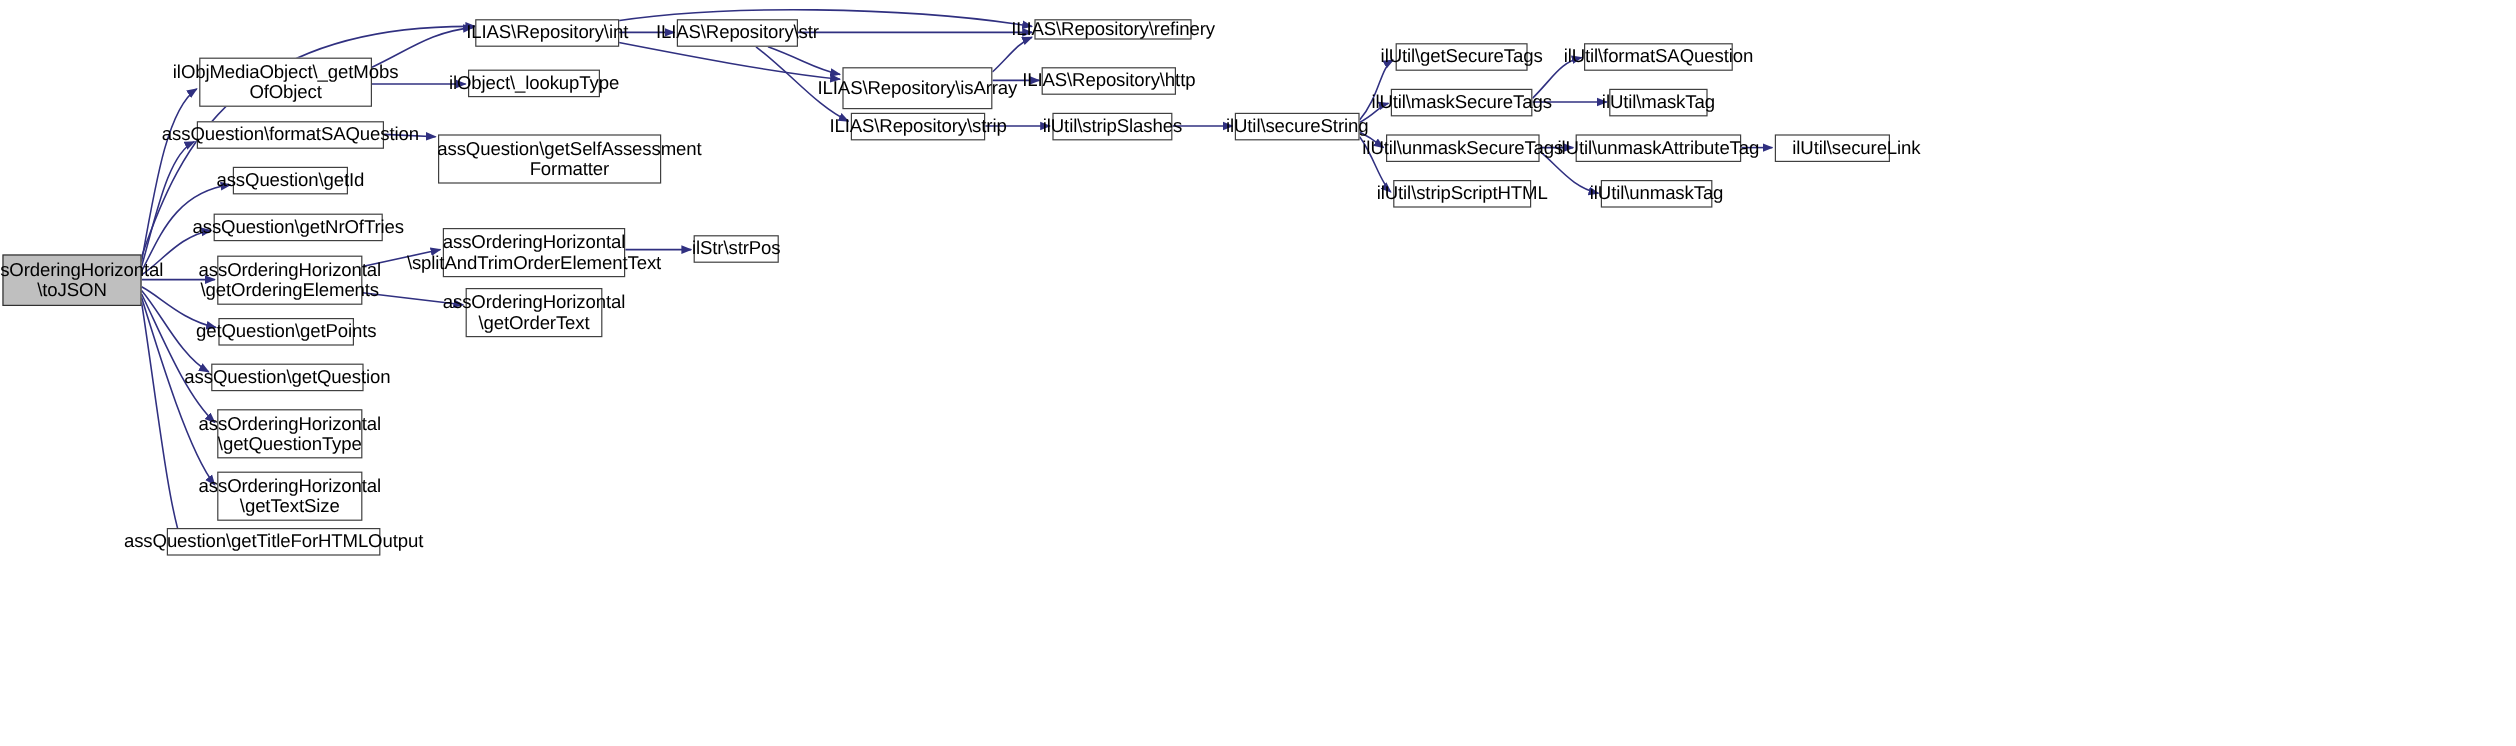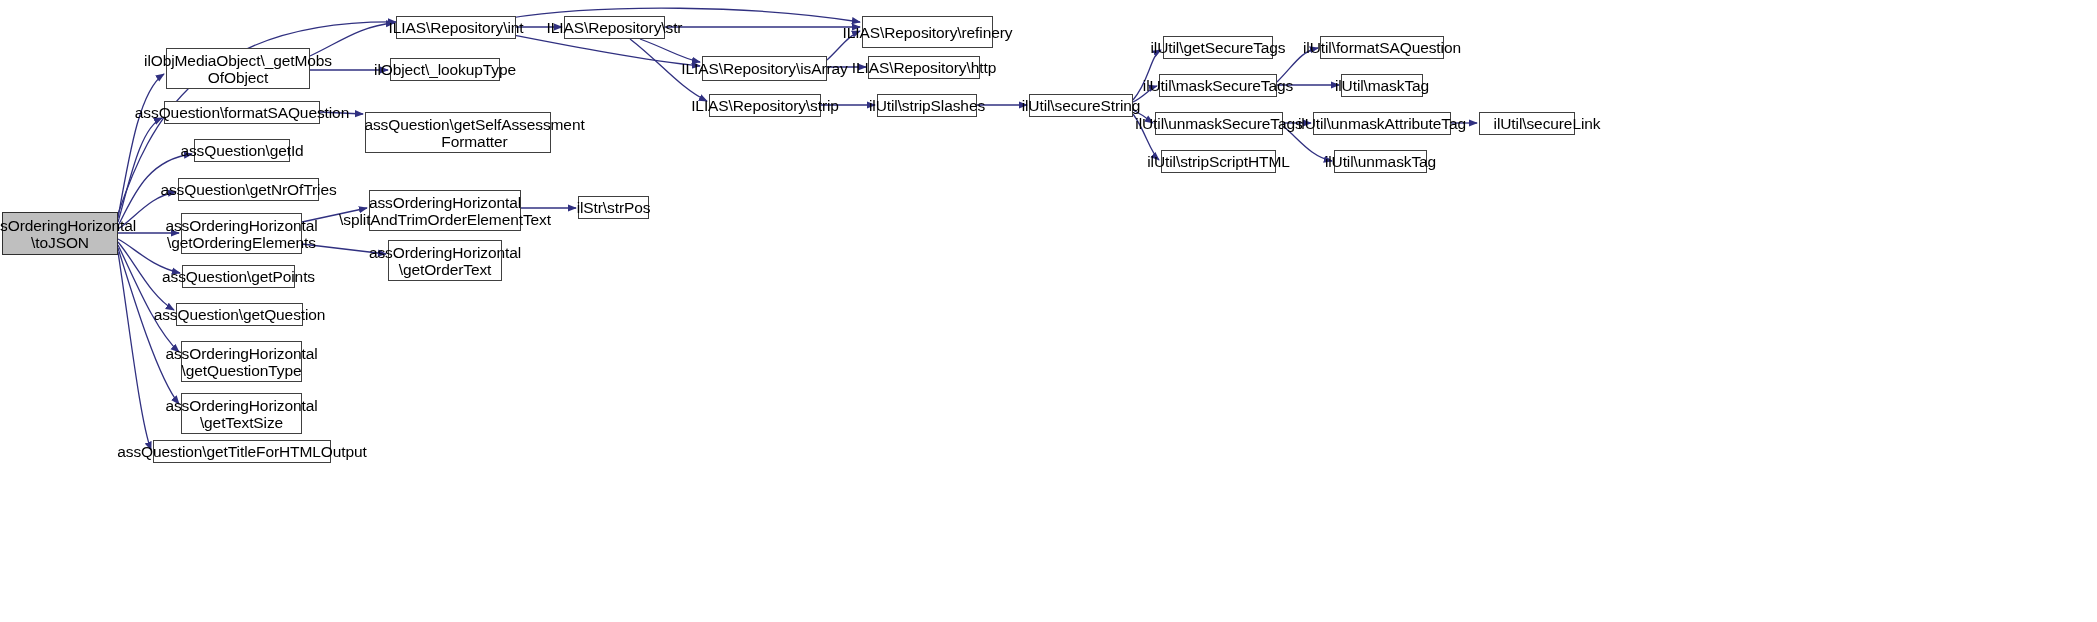--- a/index.html
+++ b/index.html
@@ -64,40 +64,40 @@
   <div id="node-layer">
       <div class="node root" style="left: 2px; top: 212px; width: 116px; height: 43px;">assOrderingHorizontal
 \toJSON</div>
       <div class="node" style="left: 166px; top: 48px; width: 144px; height: 41px;">ilObjMediaObject\_getMobs
 OfObject</div>
       <div class="node" style="left: 164px; top: 101px; width: 156px; height: 23px;">assQuestion\formatSAQuestion</div>
       <div class="node" style="left: 194px; top: 139px; width: 96px; height: 23px;">assQuestion\getId</div>
       <div class="node" style="left: 178px; top: 178px; width: 141px; height: 23px;">assQuestion\getNrOfTries</div>
       <div class="node" style="left: 181px; top: 213px; width: 121px; height: 41px;">assOrderingHorizontal
 \getOrderingElements</div>
-      <div class="node" style="left: 182px; top: 265px; width: 113px; height: 23px;">assQuestion\getPoints</div>
+      <div class="node" style="left: 182px; top: 265px; width: 113px; height: 23px;">getQuestion\getPoints</div>
       <div class="node" style="left: 176px; top: 303px; width: 127px; height: 23px;">assQuestion\getQuestion</div>
       <div class="node" style="left: 181px; top: 341px; width: 121px; height: 41px;">assOrderingHorizontal
 \getQuestionType</div>
       <div class="node" style="left: 181px; top: 393px; width: 121px; height: 41px;">assOrderingHorizontal
 \getTextSize</div>
-      <div class="node" style="left: 153px; top: 440px; width: 178px; height: 23px;">assQuestion\getTitleForHTMLOutput</div>
+      <div class="node" style="left: 139px; top: 440px; width: 178px; height: 23px;">assQuestion\getTitleForHTMLOutput</div>
       <div class="node" style="left: 396px; top: 16px; width: 120px; height: 23px;">ILIAS\Repository\int</div>
       <div class="node" style="left: 390px; top: 58px; width: 110px; height: 23px;">ilObject\_lookupType</div>
       <div class="node" style="left: 365px; top: 112px; width: 186px; height: 41px; padding-left: 36px;">assQuestion\getSelfAssessment
 Formatter</div>
       <div class="node" style="left: 369px; top: 190px; width: 152px; height: 41px;">assOrderingHorizontal
 \splitAndTrimOrderElementText</div>
       <div class="node" style="left: 388px; top: 240px; width: 114px; height: 41px;">assOrderingHorizontal
 \getOrderText</div>
       <div class="node" style="left: 578px; top: 196px; width: 71px; height: 23px;">ilStr\strPos</div>
       <div class="node" style="left: 564px; top: 16px; width: 101px; height: 23px;">ILIAS\Repository\str</div>
-      <div class="node" style="left: 702px; top: 56px; width: 125px; height: 25px;">ILIAS\Repository\isArray</div>
+      <div class="node" style="left: 702px; top: 56px; width: 125px; height: 35px;">ILIAS\Repository\isArray</div>
       <div class="node" style="left: 709px; top: 94px; width: 112px; height: 23px;">ILIAS\Repository\strip</div>
-      <div class="node" style="left: 862px; top: 16px; width: 131px; height: 32px;">ILIAS\Repository\refinery</div>
+      <div class="node" style="left: 862px; top: 16px; width: 131px; height: 17px;">ILIAS\Repository\refinery</div>
       <div class="node" style="left: 868px; top: 56px; width: 112px; height: 23px;">ILIAS\Repository\http</div>
       <div class="node" style="left: 877px; top: 94px; width: 100px; height: 23px;">ilUtil\stripSlashes</div>
       <div class="node" style="left: 1029px; top: 94px; width: 104px; height: 23px;">ilUtil\secureString</div>
       <div class="node" style="left: 1163px; top: 36px; width: 110px; height: 23px;">ilUtil\getSecureTags</div>
       <div class="node" style="left: 1159px; top: 74px; width: 118px; height: 23px;">ilUtil\maskSecureTags</div>
       <div class="node" style="left: 1155px; top: 112px; width: 128px; height: 23px;">ilUtil\unmaskSecureTags</div>
       <div class="node" style="left: 1161px; top: 150px; width: 115px; height: 23px;">ilUtil\stripScriptHTML</div>
       <div class="node" style="left: 1320px; top: 36px; width: 124px; height: 23px;">ilUtil\formatSAQuestion</div>
       <div class="node" style="left: 1341px; top: 74px; width: 82px; height: 23px;">ilUtil\maskTag</div>
       <div class="node" style="left: 1313px; top: 112px; width: 138px; height: 23px;">ilUtil\unmaskAttributeTag</div>

